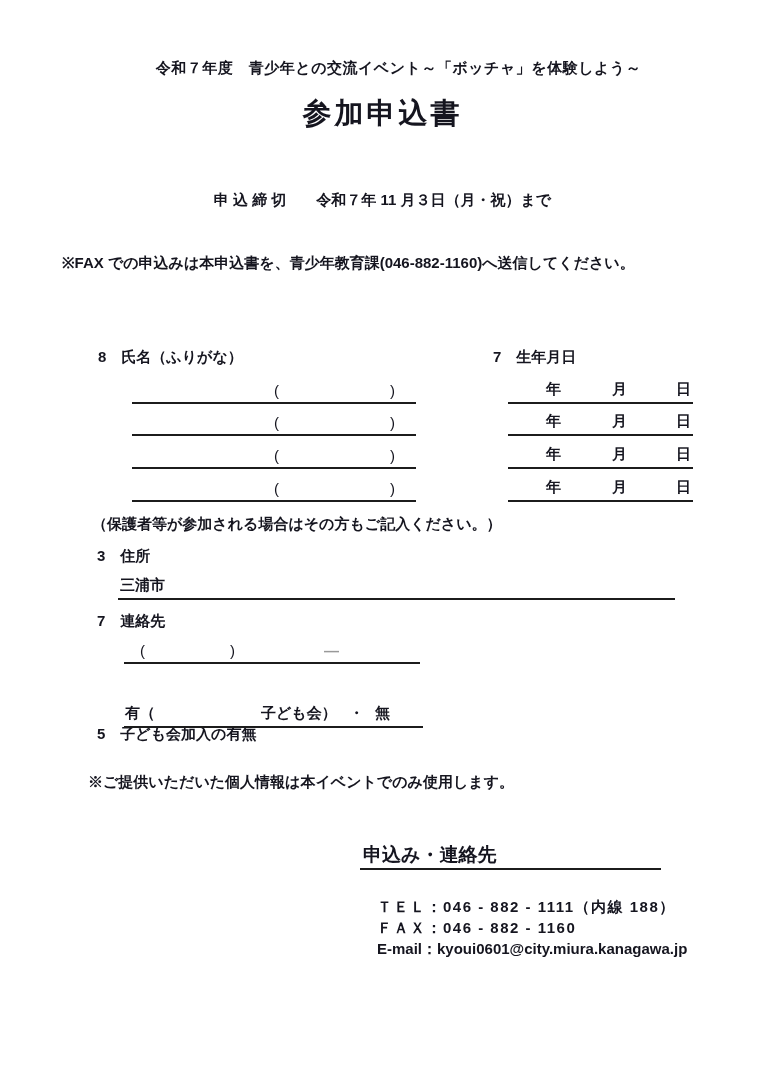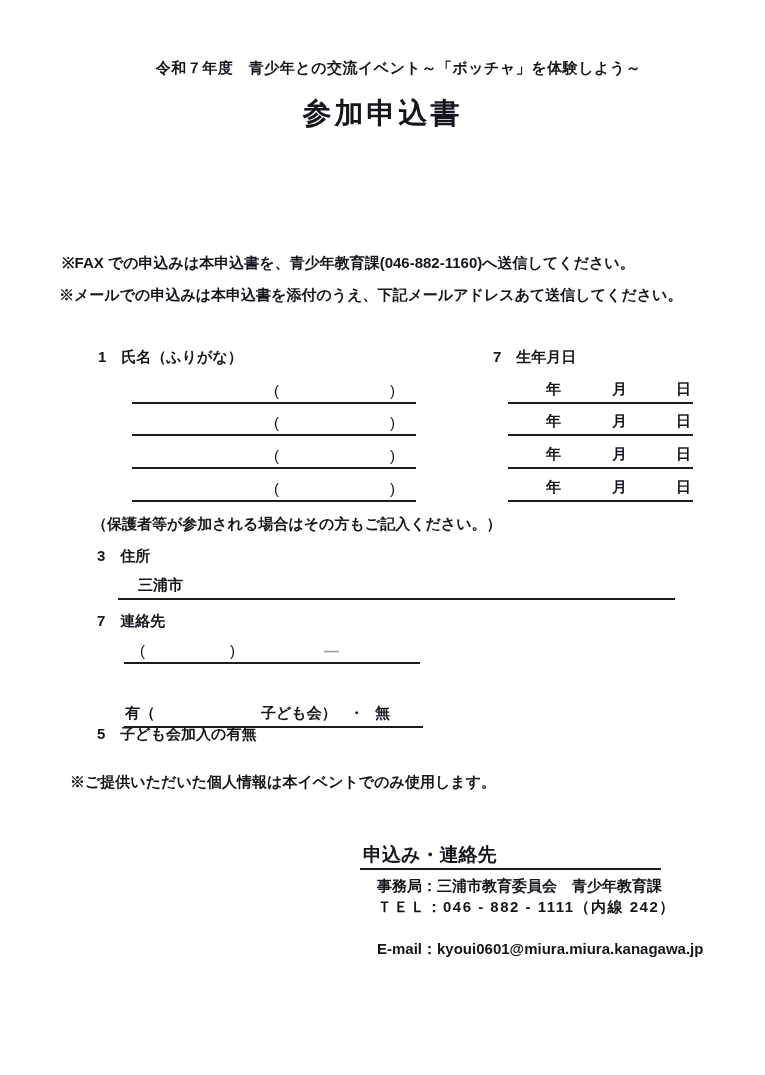--- a/index.html
+++ b/index.html
@@ -31,25 +31,25 @@
   .dash-gray { color:#999999; }
   .bottom-text { position:absolute; bottom:3px; }
 </style>
 </head>
 <body>
 
 <div class="page">
 
   <div class="abs centered subtitle" style="top:59px;">令和７年度　青少年との交流イベント～「ボッチャ」を体験しよう～</div>
   <div class="abs centered doc-title" style="top:94px;">参加申込書</div>
+  <div class="abs centered" style="top:191px;">申 込 締 切　　令和７年 11 月３日（月・祝）まで</div>
 
   <div class="abs" style="left:62px; top:252px;">※FAX での申込みは本申込書を、青少年教育課(046-882-1160)へ送信してください。</div>
-  <div class="abs" style="left:59px; top:286px;">※メールでの申込みは本申込書を添付のうえ、下記メールアドレスあて送信してください。</div>
 
-  <div class="abs" style="left:98px; top:348px;">1　氏名（ふりがな）</div>
+  <div class="abs" style="left:98px; top:348px;">8　氏名（ふりがな）</div>
   <div class="abs" style="left:493px; top:348px;">7　生年月日</div>
 
   <div class="abs field-row" style="left:132px; top:372px; width:284px; height:30px;">
     <span class="paren bottom-text" style="left:142px;">(</span>
     <span class="paren bottom-text" style="left:258px;">)</span>
   </div>
   <div class="abs field-row" style="left:132px; top:404px; width:284px; height:30px;">
     <span class="paren bottom-text" style="left:142px;">(</span>
     <span class="paren bottom-text" style="left:258px;">)</span>
   </div>
@@ -80,38 +80,38 @@
   <div class="abs field-row" style="left:508px; top:470px; width:185px; height:30px;">
     <span class="date-label bottom-text" style="left:38px;">年</span>
     <span class="date-label bottom-text" style="left:104px;">月</span>
     <span class="date-label bottom-text" style="left:168px;">日</span>
   </div>
 
   <div class="abs" style="left:92px; top:515px;">（保護者等が参加される場合はその方もご記入ください。）</div>
 
   <div class="abs" style="left:97px; top:547px;">3　住所</div>
   <div class="abs field-row" style="left:118px; top:570px; width:557px; height:28px;">
-    <span class="bottom-text" style="left:20px;">三浦市</span>
+    <span class="bottom-text" style="left:2px;">三浦市</span>
   </div>
 
   <div class="abs" style="left:97px; top:612px;">7　連絡先</div>
   <div class="abs field-row" style="left:124px; top:634px; width:296px; height:28px;">
     <span class="paren bottom-text" style="left:16px;">(</span>
     <span class="paren bottom-text" style="left:106px;">)</span>
     <span class="bottom-text dash-gray" style="left:200px;">—</span>
   </div>
 
   <div class="abs" style="left:97px; top:682px;margin-top:43px;">5　子ども会加入の有無</div>
   <div class="abs field-row" style="left:124px; top:698px; width:299px; height:28px;">
     <span class="bottom-text" style="left:1px;">有（</span>
     <span class="bottom-text" style="left:137px;">子ども会）</span>
     <span class="bottom-text" style="left:225px;">・</span>
     <span class="bottom-text" style="left:251px;">無</span>
   </div>
 
-  <div class="abs" style="left:70px; top:773px;text-align:center;">※ご提供いただいた個人情報は本イベントでのみ使用します。</div>
+  <div class="abs" style="left:88px; top:773px;text-align:center;">※ご提供いただいた個人情報は本イベントでのみ使用します。</div>
 
   <div class="abs footer-heading" style="left:360px; top:842px; width:298px; height:26px;">申込み・連絡先</div>
-  <div class="abs" style="left:377px; top:877px;">事務局：三浦市教育委員会　青少年教育課</div>
-  <div class="abs footer-line" style="left:377px; top:898px;">ＴＥＬ：046 - 882 - 1111（内線 242）</div>
-  <div class="abs" style="left:377px; top:940px;">E-mail：kyoui0601@miura.miura.kanagawa.jp</div>
+  <div class="abs footer-line" style="left:377px; top:898px;">ＴＥＬ：046 - 882 - 1111（内線 188）</div>
+  <div class="abs footer-line" style="left:377px; top:919px;">ＦＡＸ：046 - 882 - 1160</div>
+  <div class="abs" style="left:377px; top:940px;">E-mail：kyoui0601@city.miura.kanagawa.jp</div>
 
 </div>
 
 </body></html>

